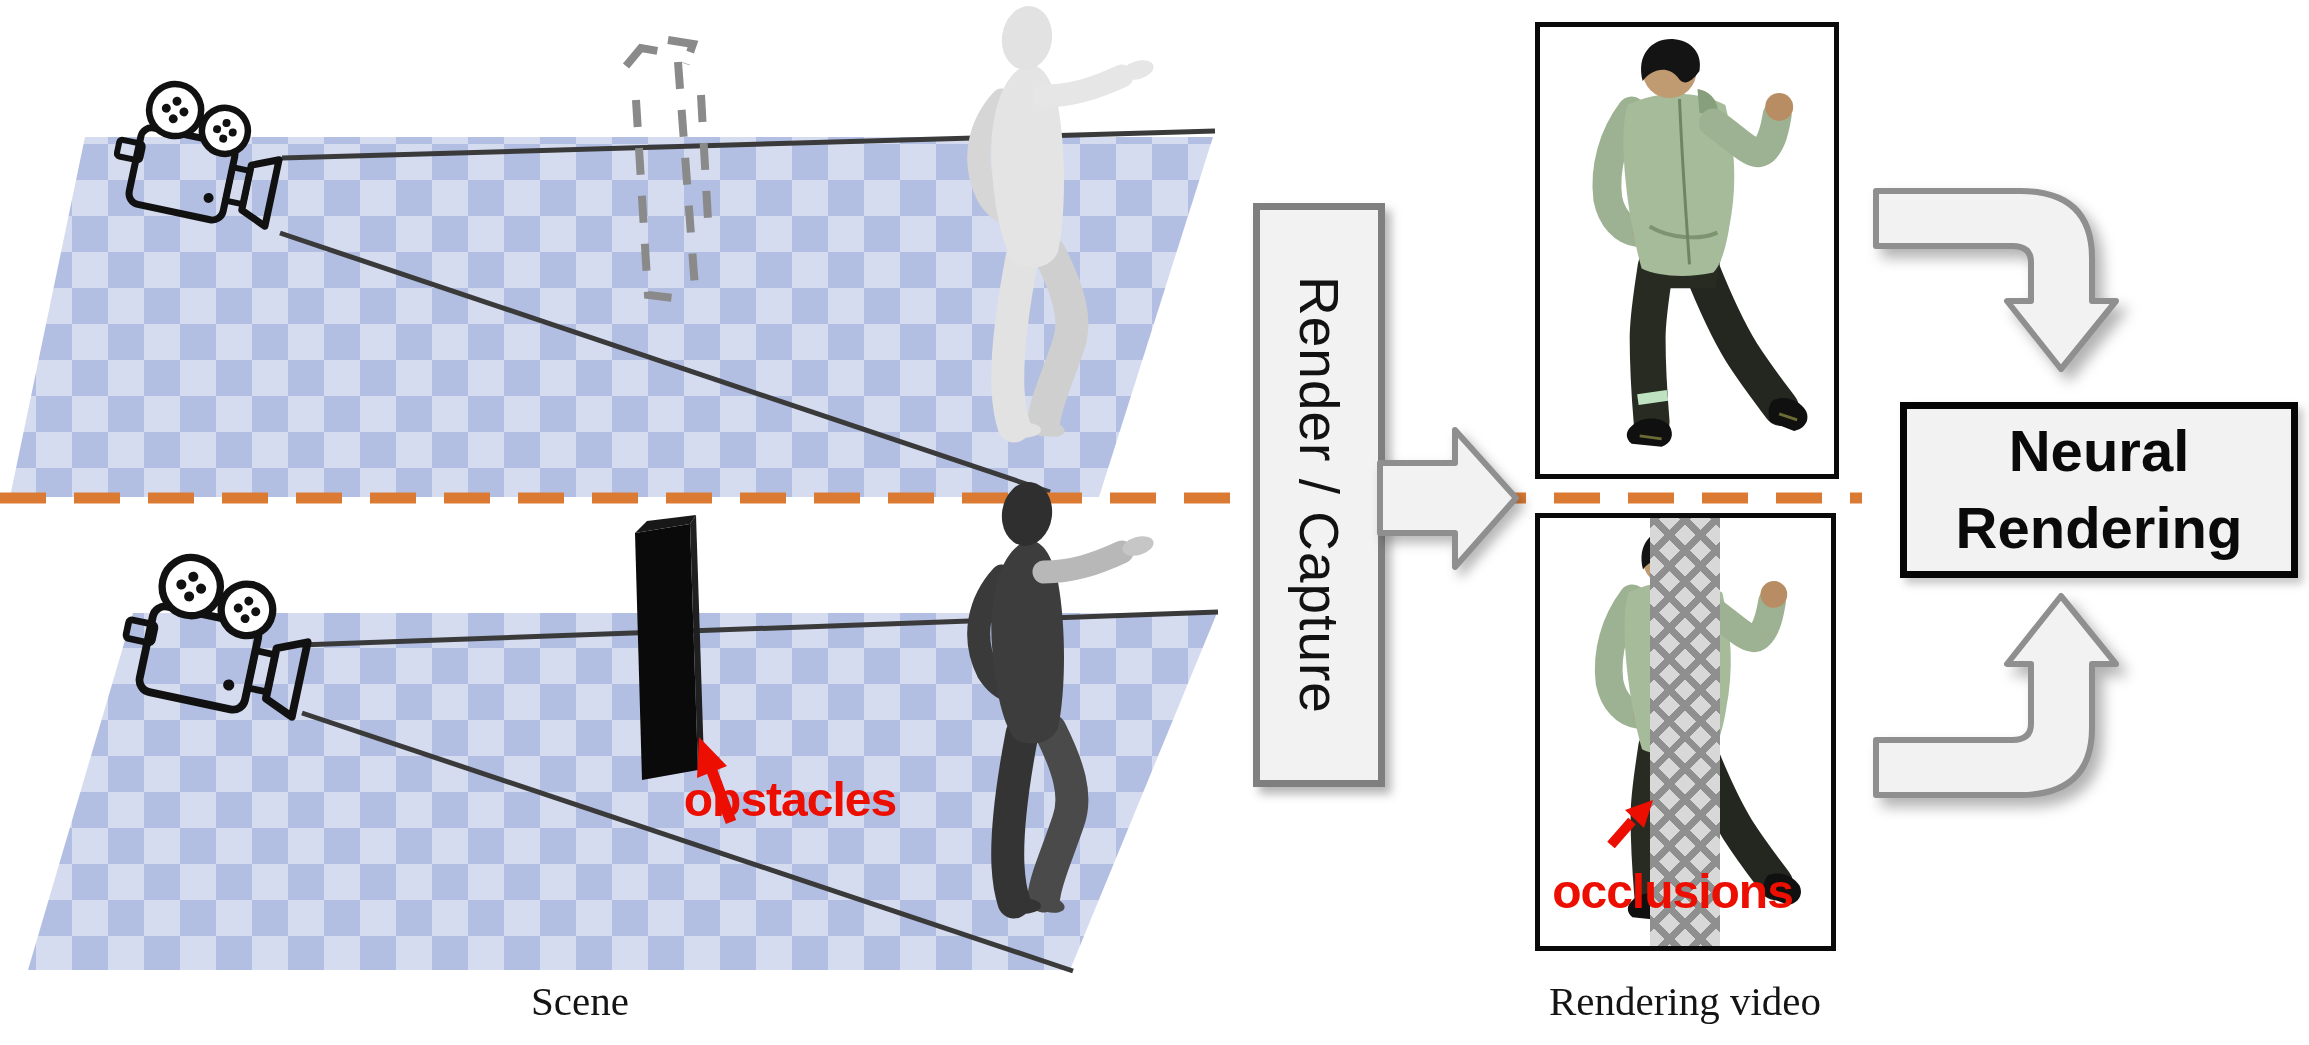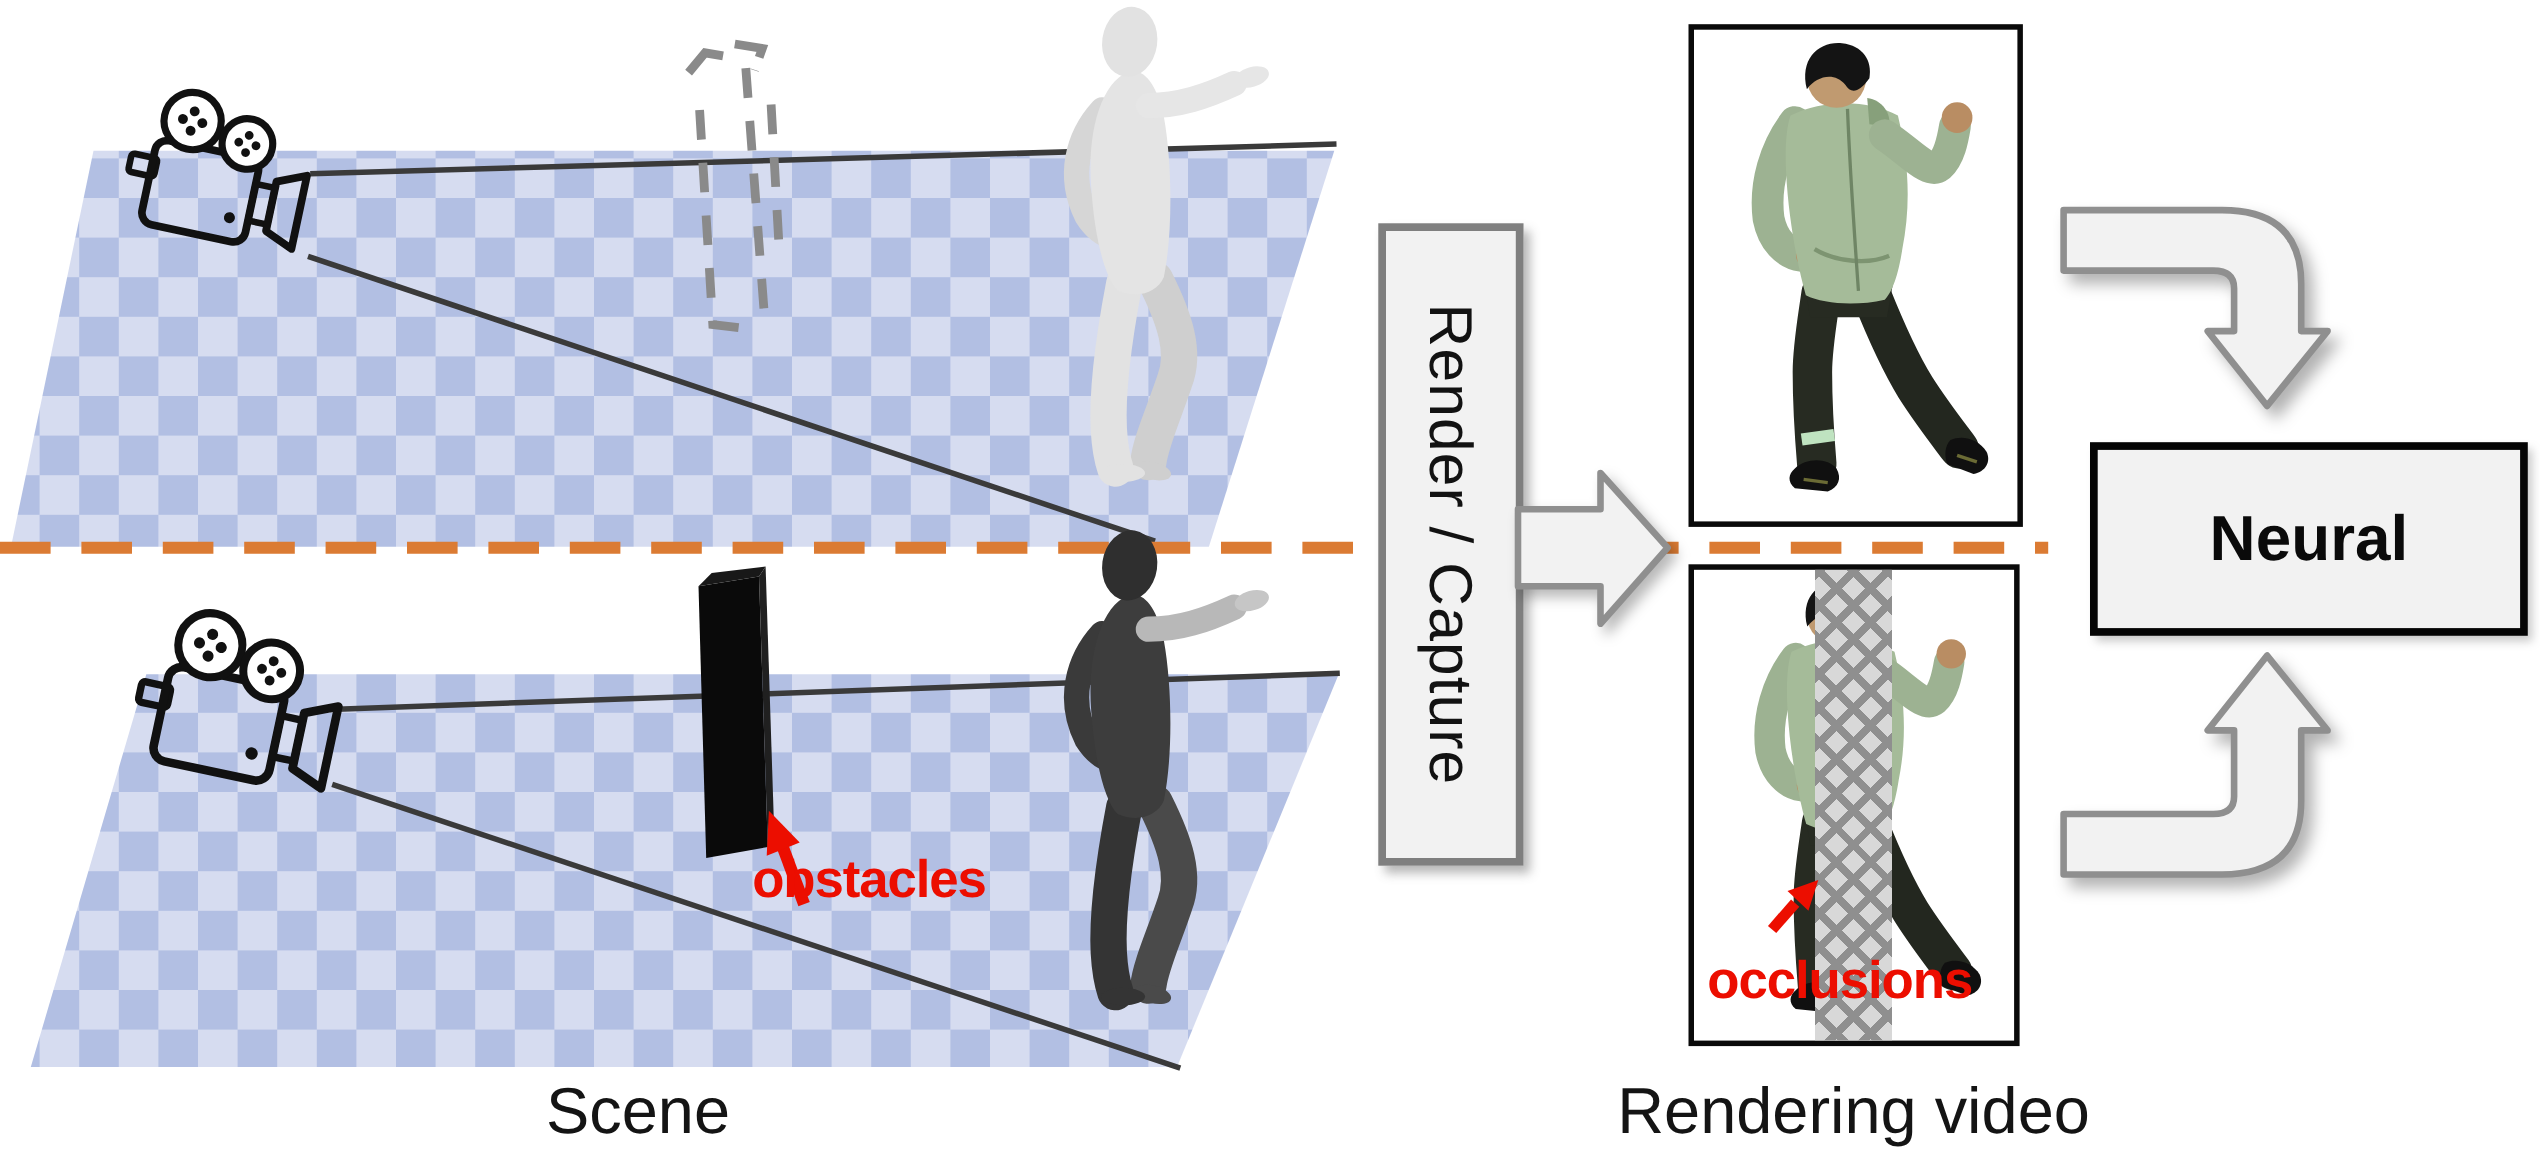--- a/index.html
+++ b/index.html
@@ -19,21 +19,21 @@
   .canvas{
     position:relative;width:2309px;height:1045px;background:#ffffff;overflow:hidden;
     font-family:"Liberation Sans", sans-serif;color:#111;
   }
   .layer{position:absolute;left:0;top:0;width:100%;height:100%;}
   .svgback{z-index:1;}
   .svgfront{z-index:6;pointer-events:none;}
   .htmlitem{position:absolute;z-index:4;}
 
   .caption{
-    font-size:59px;line-height:1.05;color:#141414;text-align:center;letter-spacing:0px;
+    font-size:41px;line-height:1.05;color:#141414;text-align:center;letter-spacing:0px;font-family:Liberation Serif, serif;
   }
   .scene-caption{left:330px;top:980px;width:500px;}
   .video-caption{left:1420px;top:980px;width:530px;}
 
   .process-box{
     left:1253px;top:203px;width:132px;height:584px;box-sizing:border-box;
     background:var(--panel-fill,#F2F2F2);
     border:7px solid var(--panel-border-gray,#7F7F7F);
     box-shadow:6px 7px 9px rgba(90,90,90,0.45);
     display:flex;align-items:center;justify-content:center;
@@ -215,20 +215,21 @@
     <div class="occluder"></div>
     <svg class="frame-annot" viewBox="0 0 291 428">
       <line x1="71" y1="327" x2="92" y2="303" style="stroke:var(--annotation-red,#EC0E00)" stroke-width="10"></line>
       <polygon points="113,282 104,310 85,292" style="fill:var(--annotation-red,#EC0E00)"></polygon>
     </svg>
     <div class="red-label occlusions-label">occlusions</div>
   </div>
 
   <div class="htmlitem neural-box">
     <div class="nr-line">Neural</div>
+    <div class="nr-line">Rendering</div>
   </div>
 
   <div class="htmlitem red-label obstacles-label">obstacles</div>
 
   <div class="htmlitem caption scene-caption">Scene</div>
 
   <div class="htmlitem caption video-caption">Rendering video</div>
 
   <svg class="layer svgfront" viewBox="0 0 2309 1045">
     <polygon points="1380,463 1455,463 1455,430 1516,498 1455,567 1455,533 1380,533" style="fill:var(--panel-fill,#F2F2F2);stroke:var(--arrow-stroke-gray,#8F8F8F);filter:drop-shadow(6px 7px 6px rgba(0,0,0,0.28))" stroke-width="6" stroke-linejoin="round"></polygon>

